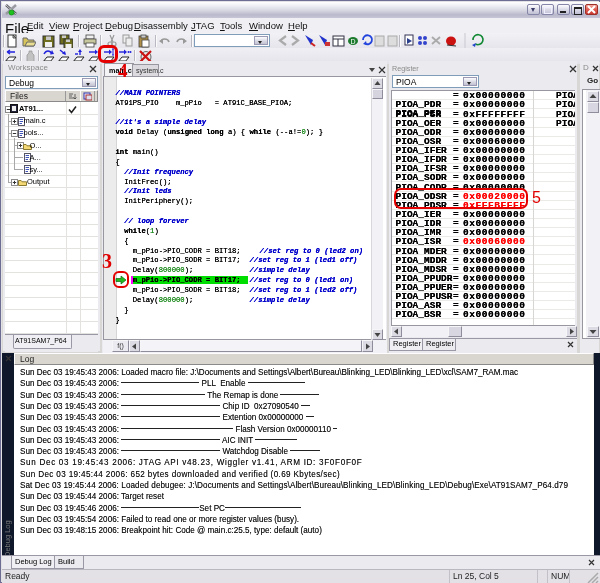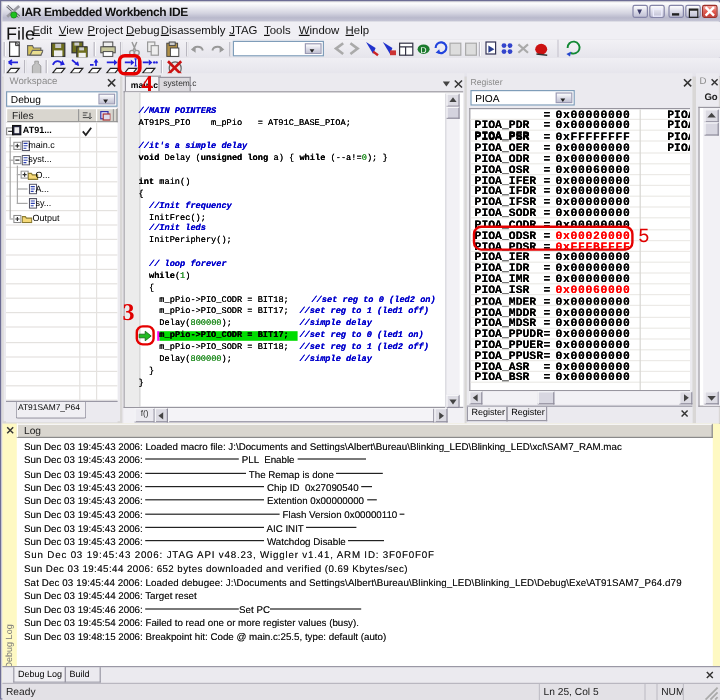--- a/index.html
+++ b/index.html
@@ -18,21 +18,20 @@
 
 <div class="abs" style="left:1px;top:1px;width:598px;height:16px;
  background:linear-gradient(180deg,#ffffff 0%,#f2f2f6 18%,#d5d5e1 55%,#b9b9cc 80%,#c6c6d6 100%);"></div>
 
 <svg class="abs" style="left:4px;top:3px" width="12" height="12" viewBox="0 0 12 12">
  <path d="M1 1 L11 10" stroke="#5a5a62" stroke-width="2.4"></path>
  <path d="M11 1 L1 10" stroke="#9a9aa2" stroke-width="2.4"></path>
  <path d="M1 1 L11 10" stroke="#d5d5da" stroke-width=".9"></path>
  <circle cx="6.5" cy="8.5" r="2.6" fill="#1fc11f" stroke="#0a7a0a" stroke-width=".5"></circle>
 </svg>
-<div class="abs" style="left:17px;top:4px;font-size:10px;letter-spacing:-0.35px;font-weight:bold;color:#111;">IAR Embedded Workbench IDE</div>
 <div class="abs" style="left:526px;top:3px;width:13px;height:11px;background:linear-gradient(180deg,#fdfdfe,#d8d8e6 55%,#c0c0d4);border:1px solid #8585a8;border-radius:2px;box-sizing:border-box;">
       <div class="abs" style="left:3px;top:3px;border:2.5px solid transparent;border-top:4px solid #3a3a68;"></div>
     </div>
     <div class="abs" style="left:540px;top:3px;width:13px;height:11px;background:linear-gradient(180deg,#fdfdfe,#d8d8e6 55%,#c0c0d4);border:1px solid #8585a8;border-radius:2px;box-sizing:border-box;">
       <div class="abs" style="left:2px;top:2px;width:6px;height:5px;border:1px solid #eef;"></div>
     </div>
     <div class="abs" style="left:556px;top:3px;width:13px;height:11px;background:linear-gradient(180deg,#fdfdfe,#d8d8e6 55%,#c0c0d4);border:1px solid #8585a8;border-radius:2px;box-sizing:border-box;">
       <div class="abs" style="left:2px;top:6px;width:6px;height:2px;background:#222;"></div>
     </div>
     <div class="abs" style="left:570px;top:3px;width:13px;height:11px;background:linear-gradient(180deg,#fdfdfe,#d8d8e6 55%,#c0c0d4);border:1px solid #8585a8;border-radius:2px;box-sizing:border-box;">
@@ -264,21 +263,21 @@
         <div class="abs" style="left:18.5px;top:14.2px;font-size:7.5px;">main.c</div>
         <div class="abs" style="left:3px;top:30.8px;width:3px;height:1px;background:#a8a8a8;"></div>
         <svg class="abs" style="left:5.5px;top:27.8px" width="7" height="7">
           <rect x=".5" y=".5" width="6" height="6" fill="#fff" stroke="#8b8b8b"></rect>
           <path d="M1.8 3.5 h3.4" stroke="#333" stroke-width="1"></path>
         </svg>
         <svg class="abs" style="left:12.5px;top:26.8px" width="7" height="9" viewBox="0 0 7 9">
           <rect x=".5" y=".5" width="6" height="8" fill="#fff" stroke="#556"></rect>
           <path d="M1.6 2.5 h3.4 M1.6 4.5 h3.4 M1.6 6.5 h2.4" stroke="#2a3fb0" stroke-width=".9"></path>
         </svg>
-        <div class="abs" style="left:18.5px;top:26.3px;font-size:7.5px;">syst...</div>
+        <div class="abs" style="left:18.5px;top:26.3px;font-size:7.5px;">ools...</div>
         <div class="abs" style="left:9px;top:35.8px;width:1px;height:32.0px;background:#a8a8a8;"></div>
         <div class="abs" style="left:9px;top:43.0px;width:3px;height:1px;background:#a8a8a8;"></div>
         <svg class="abs" style="left:12.0px;top:40.0px" width="7" height="7">
           <rect x=".5" y=".5" width="6" height="6" fill="#fff" stroke="#8b8b8b"></rect>
           <path d="M1.8 3.5 h3.4" stroke="#333" stroke-width="1"></path>
           <path d="M3.5 1.8 v3.4" stroke="#333" stroke-width="1"></path>
         </svg>
         <svg class="abs" style="left:18.0px;top:40.5px" width="9" height="7" viewBox="0 0 9 7">
           <path d="M.5 6.5 v-5 h2.6 l.9 1.3 h4.5 v3.7 Z" fill="#f5d876" stroke="#8a7a30"></path>
         </svg>
@@ -561,21 +560,21 @@
           </div>
           <div class="abs raise" style="left:1px;top:12px;width:12px;height:11px;background:#d8d7e1;box-sizing:border-box;"></div>
           <div class="abs raise" style="left:1px;top:236px;width:12px;height:11px;background:#dcdbe3;box-sizing:border-box;">
             <svg width="10" height="9" style="position:absolute;left:0;top:0">
               <path d="M5 7 l3.5 -4 h-7 Z" fill="#444"></path>
             </svg>
           </div>
         </div>
       </div>
     </div>
-    <div class="abs" style="left:1px;top:352px;width:598px;height:216px;background:#fef9c3;">
+    <div class="abs" style="left:1px;top:352px;width:598px;height:216px;background:#0f172a;">
       <svg class="abs" style="left:3px;top:2px" width="8" height="8">
         <path d="M1 1 L6 6 M6 1 L1 6" stroke="#333" stroke-width="1.2"></path>
       </svg>
       <div class="abs" style="left:1px;top:14px;font-size:7.5px;color:#777;writing-mode:vertical-rl;transform:rotate(180deg);height:190px;">Debug Log</div>
       <div class="abs" style="left:12px;top:0px;width:580px;height:12px;background:#d9d6cf;border:1px solid;border-color:#fdfdfd #8a8a8a #8a8a8a #fdfdfd;box-sizing:border-box;">
         <div class="abs" style="left:5px;top:0px;font-size:8.5px;color:#222;">Log</div>
       </div>
       <div class="abs" style="left:12px;top:12px;width:580px;height:190px;background:#fff;overflow:hidden;">
         <div class="abs" style="left:6px;top:3.0px;font-size:8.15px;white-space:pre;color:#111;text-shadow:0 0 0.4px rgba(17,17,17,0.6);">Sun Dec 03 19:45:43 2006: Loaded macro file: J:\Documents and Settings\Albert\Bureau\Blinking_LED\Blinking_LED\xcl\SAM7_RAM.mac</div>
         <div class="abs" style="left:6px;top:14.3px;font-size:8.15px;white-space:pre;color:#111;text-shadow:0 0 0.4px rgba(17,17,17,0.6);">Sun Dec 03 19:45:43 2006: <span style="display:inline-block;width:78px;height:3px;border-top:1px solid #222;"></span> PLL  Enable <span style="display:inline-block;width:57px;height:3px;border-top:1px solid #222;"></span></div>

